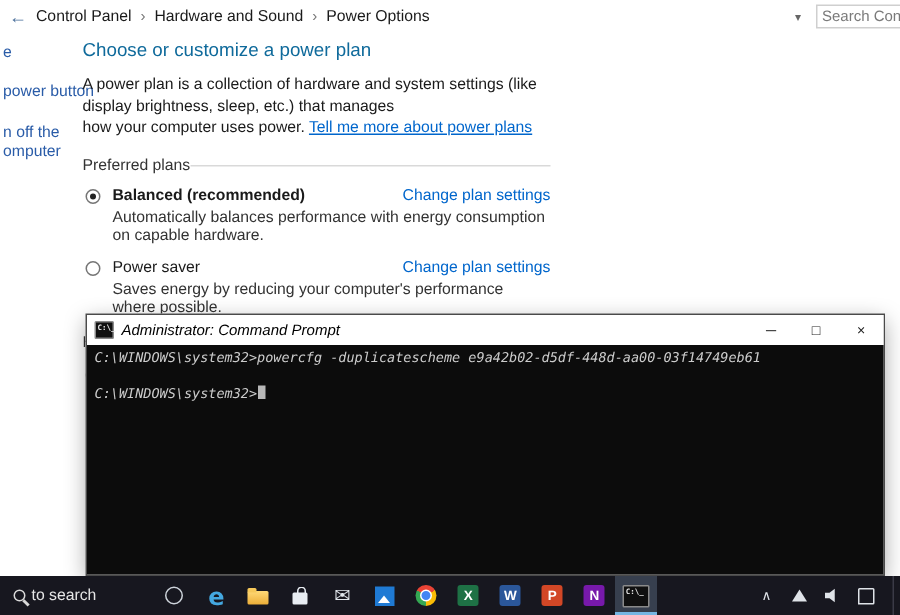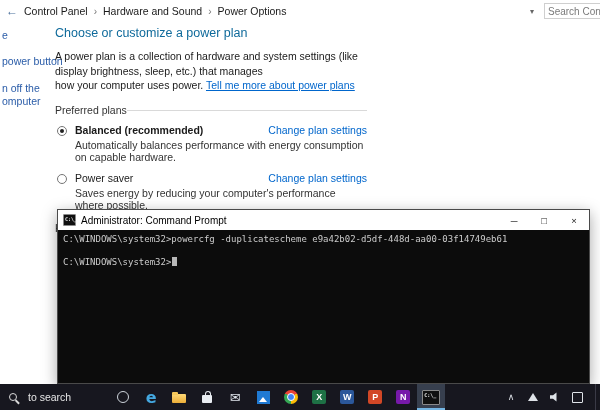--- a/index.html
+++ b/index.html
@@ -35,34 +35,34 @@
   .chev { font-size:7px; color:#555; line-height:1; }
   .plan { position:relative; padding:6px 0 3px 20px; }
   .radio { position:absolute; left:2px; top:8px; width:10px; height:10px; border:1px solid #757575; border-radius:50%; background:#fff; }
   .radio.sel::after { content:""; position:absolute; left:2px; top:2px; width:4px; height:4px; border-radius:50%; background:#222; }
   .pname { font-size:10.5px; color:#1a1a1a; }
   .pname.bold { font-weight:bold; }
   .pdesc { font-size:10.5px; color:#333; margin-top:3px; }
   .plink { position:absolute; right:0; top:6px; color:#0066cc; font-size:10.5px; }
 
   
-  .cmdwin { position:absolute; left:57px; top:209px; width:533px; height:175px; background:#fff; border:1px solid #4a4a4a; box-shadow:0 4px 14px rgba(0,0,0,.35); }
+  .cmdwin { position:absolute; left:57px; top:209px; width:533px; height:175px; background:#fff; border:1px solid #4a4a4a; box-shadow:0 4px 14px rgba(0,0,0,.35);font-style:italic; }
   .cmd-titlebar { height:20px; display:flex; align-items:center; padding-left:5px; background:#fff; }
   .cmd-icon { width:13px; height:12px; background:#101010; border:1px solid #8a8a8a; border-radius:1px; margin-right:5px; color:#eee; font:bold 5px "DejaVu Sans Mono",monospace; padding:1px 0 0 1px; }
   .cmd-icon::before { content:"C:\\_"; }
   .cmd-title { font-size:10px; color:#000; }
   .cmd-controls { margin-left:auto; display:flex; height:100%; }
   .cmd-btn { width:30px; height:100%; display:flex; align-items:center; justify-content:center; font-size:9.5px; color:#222; }
   .console { position:absolute; left:0; right:0; top:20px; bottom:0; background:#0c0c0c; padding:4px 5px; font-family:"DejaVu Sans Mono",monospace; font-size:9px; line-height:11.5px; color:#cccccc; }
   .cline { white-space:pre; min-height:11.5px; }
   .cursor { display:inline-block; width:5px; height:9px; background:#b8b8b8; vertical-align:-1px; margin-left:1px; }
 
   
   .taskbar { position:absolute; left:0; bottom:0; width:600px; height:26px; background:#17171f; display:flex; align-items:center; }
-  .tb-search { display:flex; align-items:center; gap:11px; padding:0 10px 0 9px; color:#e6e6e6; font-size:10.5px; height:100%; }
+  .tb-search { display:flex; align-items:center; gap:4px; padding:0 10px 0 9px; color:#e6e6e6; font-size:10.5px; height:100%; }
   .mag { width:8px; height:8px; border:1.5px solid #d9d9d9; border-radius:50%; position:relative; }
   .mag::after { content:""; position:absolute; width:5px; height:1.5px; background:#d9d9d9; right:-4px; bottom:-2px; transform:rotate(45deg); }
   .tb-apps { display:flex; height:100%; margin-left:28px; }
   .tb-slot { width:28px; height:100%; display:flex; align-items:center; justify-content:center; }
   .tb-slot.active { background:rgba(140,170,200,.28); box-shadow:inset 0 -2px 0 #75b6e3; }
   .tbicon { width:18px; height:18px; position:relative; display:flex; align-items:center; justify-content:center; }
 
   .ic-cortana::before { content:""; width:10px; height:10px; border:1.5px solid #cdd3da; border-radius:50%; }
   .ic-edge::before { content:"e"; color:#44a8e0; font:bold 16px "DejaVu Sans",sans-serif; }
   .ic-file-explorer::before { content:""; position:absolute; left:2px; top:6px; width:14px; height:9px; background:linear-gradient(#ffd977,#ecae38); border-radius:1px; }

